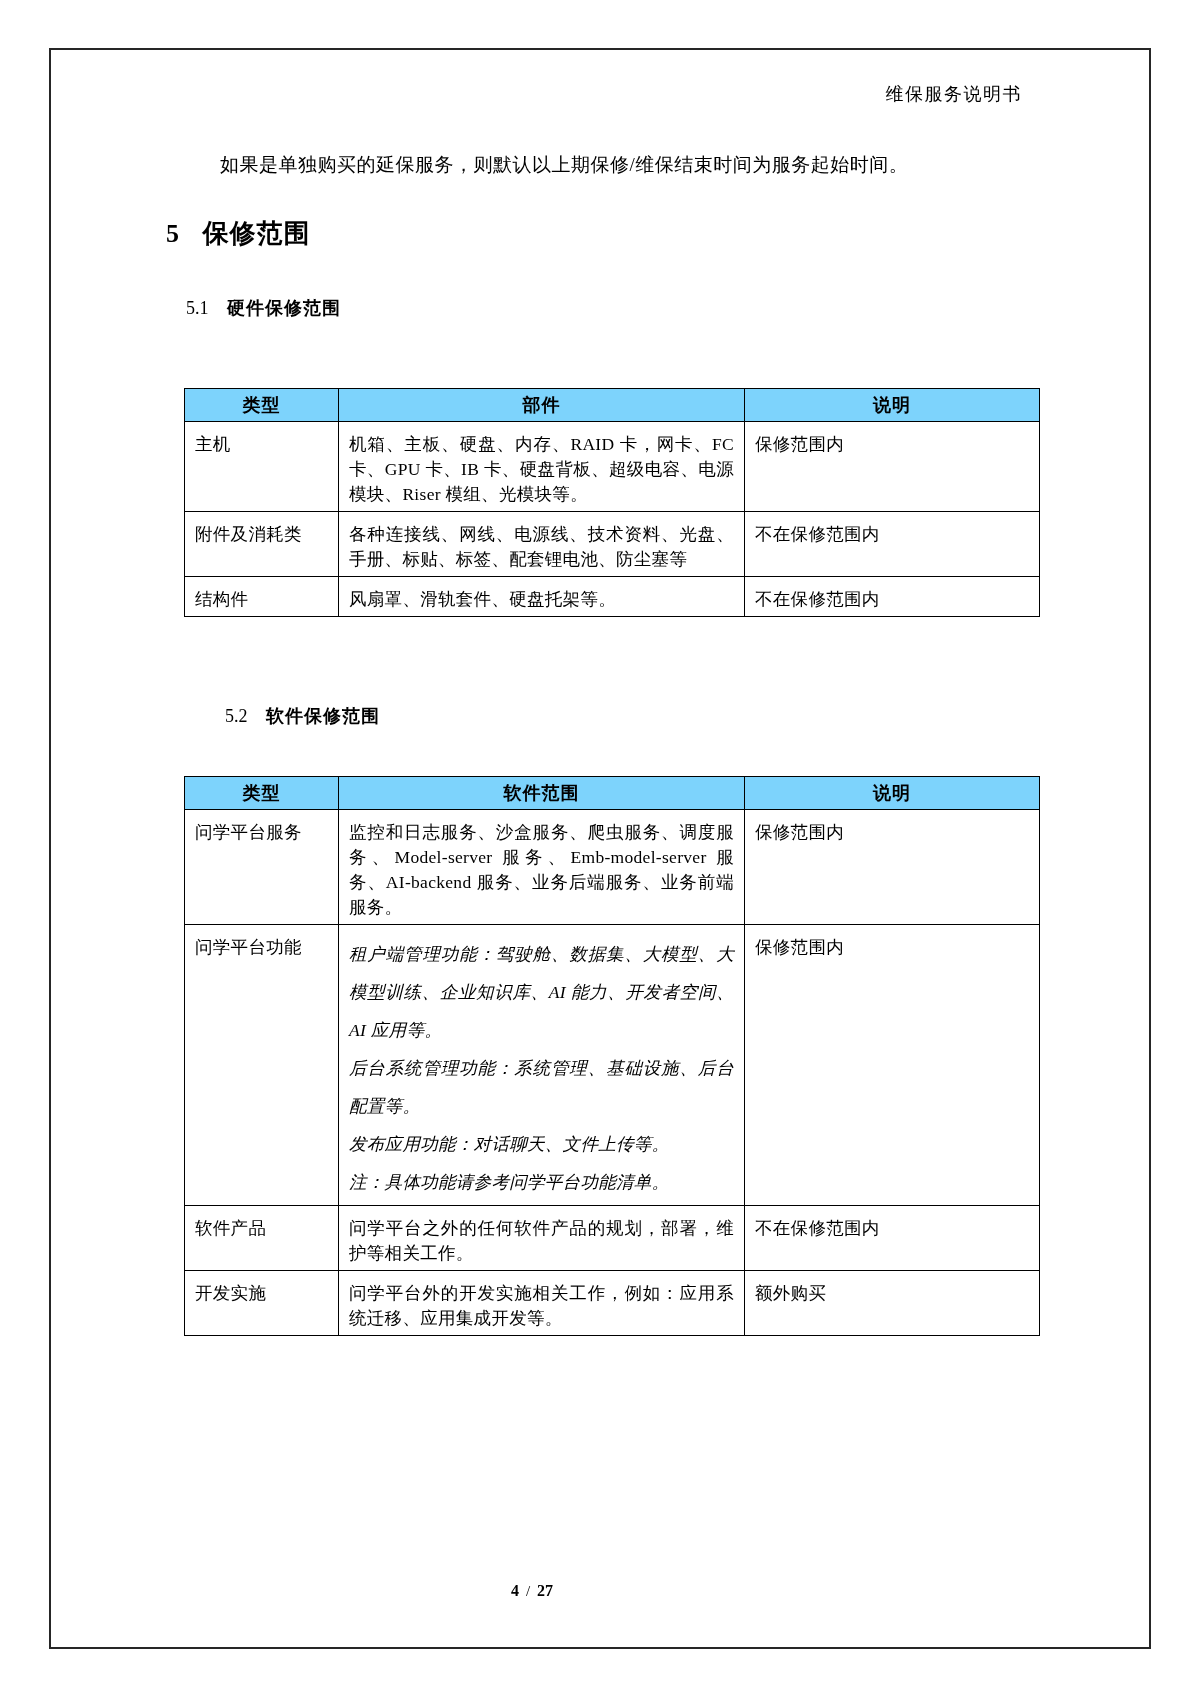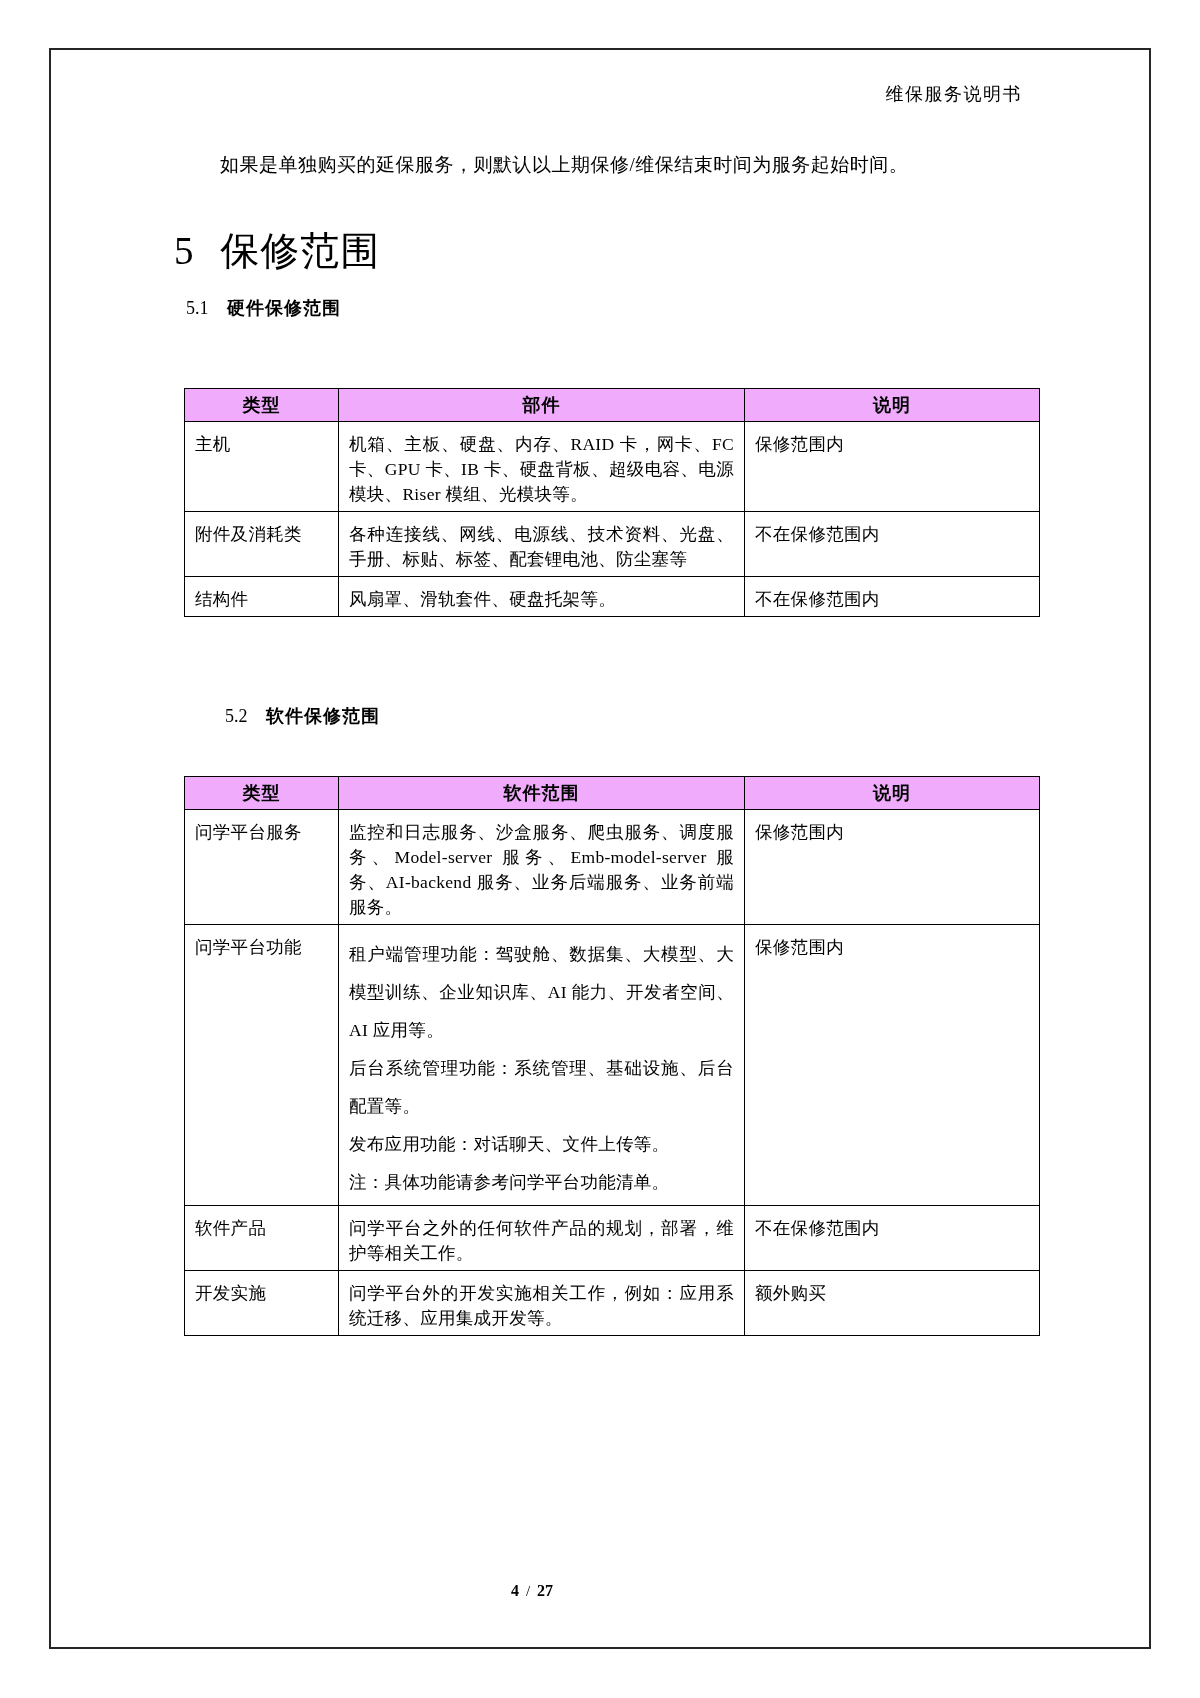--- a/index.html
+++ b/index.html
@@ -14,46 +14,46 @@
   }
   .running-header{
     position:absolute;top:82px;left:0;width:1022px;text-align:right;
     font-size:18px;letter-spacing:1.5px;
   }
   .intro{
     position:absolute;top:134px;left:166px;width:780px;margin:16px;
     font-size:19px;line-height:30px;text-indent:2em;letter-spacing:0.5px;
   }
   .h1{
-    position:absolute;top:216px;left:166px;margin:8px;font-size:39px;font-weight:400;
+    position:absolute;top:216px;left:166px;margin:0;font-size:26px;font-weight:700;
   }
   .h1 .h-num{font-family:"Liberation Serif","DejaVu Serif",serif;margin-right:17px;}
   .h1 .h-text{font-family:"Liberation Sans","DejaVu Sans",sans-serif;letter-spacing:1px;}
   .h2{position:absolute;left:186px;margin:0;font-size:18px;font-weight:400;}
   .h2 .h-num{font-family:"Liberation Serif","DejaVu Serif",serif;margin-right:14px;}
   .h2 .h-text{font-family:"Liberation Sans","DejaVu Sans",sans-serif;font-weight:700;letter-spacing:1px;}
   .h2a{top:296px;}
   .h2b{top:704px;margin-left:39px;}
   table.doc-table{
     position:absolute;left:184px;width:855px;border-collapse:collapse;
     table-layout:fixed;font-size:17.5px;
   }
   .t1{top:388px;}
   .t2{top:776px;}
   .doc-table th{
-    background:#f0abfc;border:1.6px solid #000;font-weight:700;font-size:18px;
+    background:#7dd3fc;border:1.6px solid #000;font-weight:700;font-size:18px;
     padding:4px 6px;text-align:center;letter-spacing:1px;
   }
   .doc-table td{
     border:1.6px solid #000;vertical-align:top;
     padding:10px 10px 4px 10px;line-height:25px;letter-spacing:0.3px;
   }
   td.c-type{text-align:justify;}
   td.c-content{text-align:justify;}
-  tr.loose td.c-content{line-height:38px;}
+  tr.loose td.c-content{line-height:38px;font-style:italic;}
   .footer{
     position:absolute;top:1582px;left:0;width:1064px;text-align:center;
     font-size:16px;font-weight:700;
   }
   .footer .sep{font-weight:400;font-size:15px;padding:0 7px;}
 </style>
 </head>
 <body>
 
 <div>

